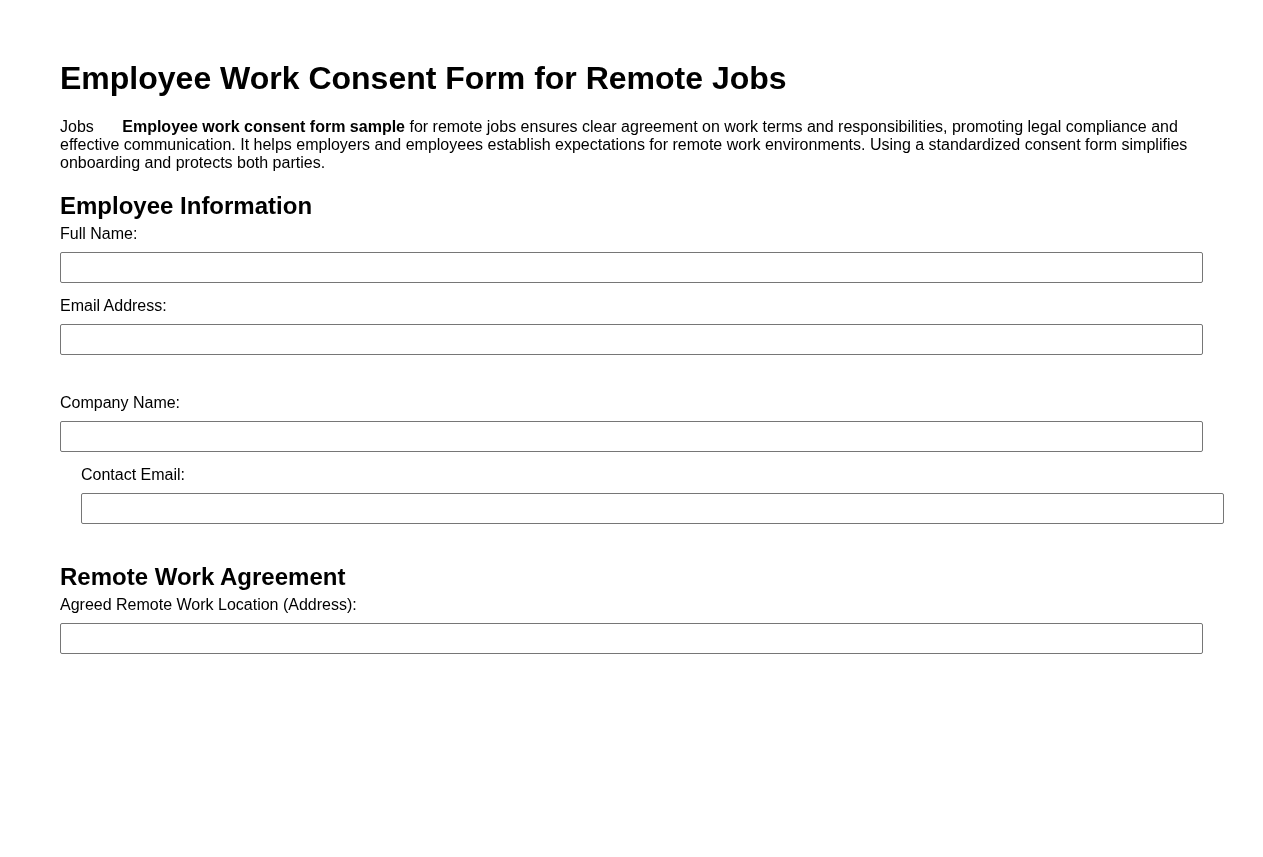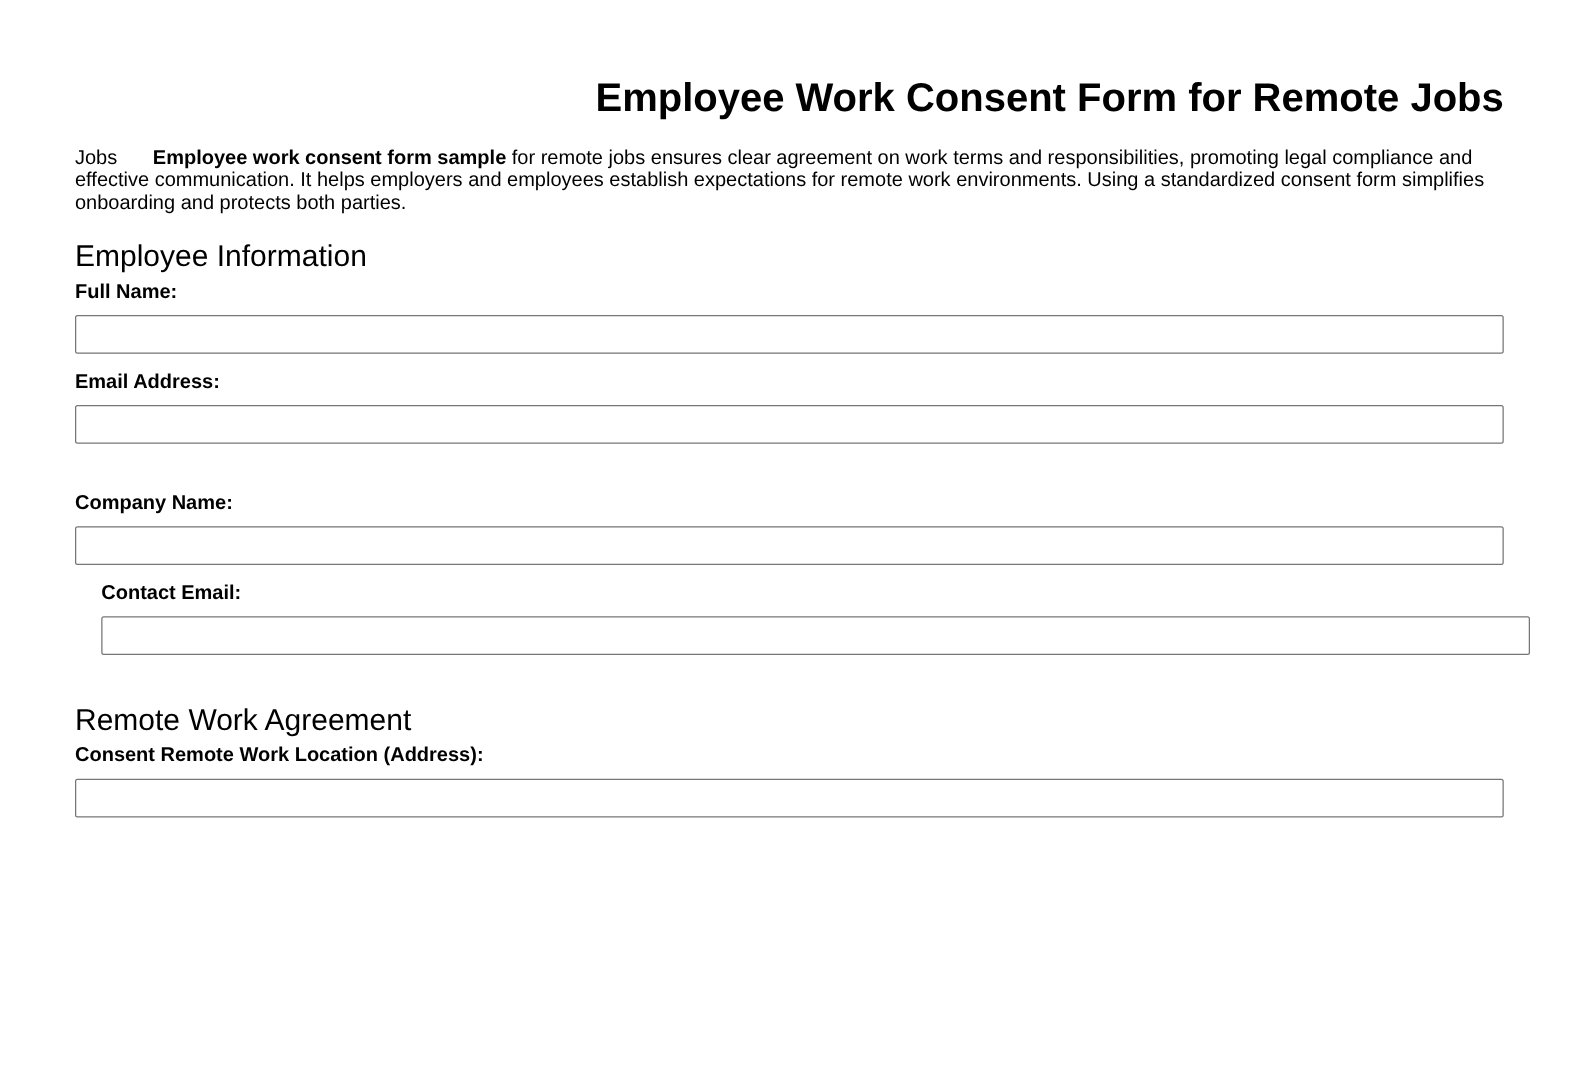--- a/index.html
+++ b/index.html
@@ -18,41 +18,40 @@
       position: relative;
       padding: 0 60px 0 60px;
     }
     h1.title {
       margin: 0;
       padding-top: 60px;
       font-size: 32px;
       font-weight: bold;
       line-height: 37px;
       height: 37px;
-      text-align: right;
     }
     p.intro {
       margin: 21px 0 0 0;
       font-size: 16px;
       line-height: 18px;
       width: 1143px;
     }
     p.intro b { font-weight: bold; padding-left: 24px; }
     .section { margin: 0; }
     h2.section-title {
       margin: 0;
       font-size: 24px;
-      font-weight: normal;
+      font-weight: bold;
       line-height: 28px;
     }
     .field { margin: 0; }
     label.field-label {
       display: block;
       font-size: 16px;
-      font-weight: bold;
+      font-weight: normal;
       line-height: 18px;
     }
     input.text-input {
       display: block;
       box-sizing: border-box;
       width: 1143px;
       height: 31px;
       border: 1px solid #767676;
       border-radius: 2px;
       padding: 4px 8px;
@@ -97,18 +96,18 @@
     <div class="field" style="margin-top:14px;margin-left:21px;">
       <label class="field-label">Contact Email:</label>
       <input class="text-input" type="email" style="margin-top: 9px;" value="">
     </div>
   </div>
 
   <div class="section" style="margin-top:39px;">
     <h2 class="section-title">Remote Work Agreement</h2>
 
     <div class="field" style="margin-top:5px;">
-      <label class="field-label">Consent Remote Work Location (Address):</label>
+      <label class="field-label">Agreed Remote Work Location (Address):</label>
       <input class="text-input" type="text" style="margin-top: 9px;" value="">
     </div>
   </div>
 
 </div>
 
 </body></html>

